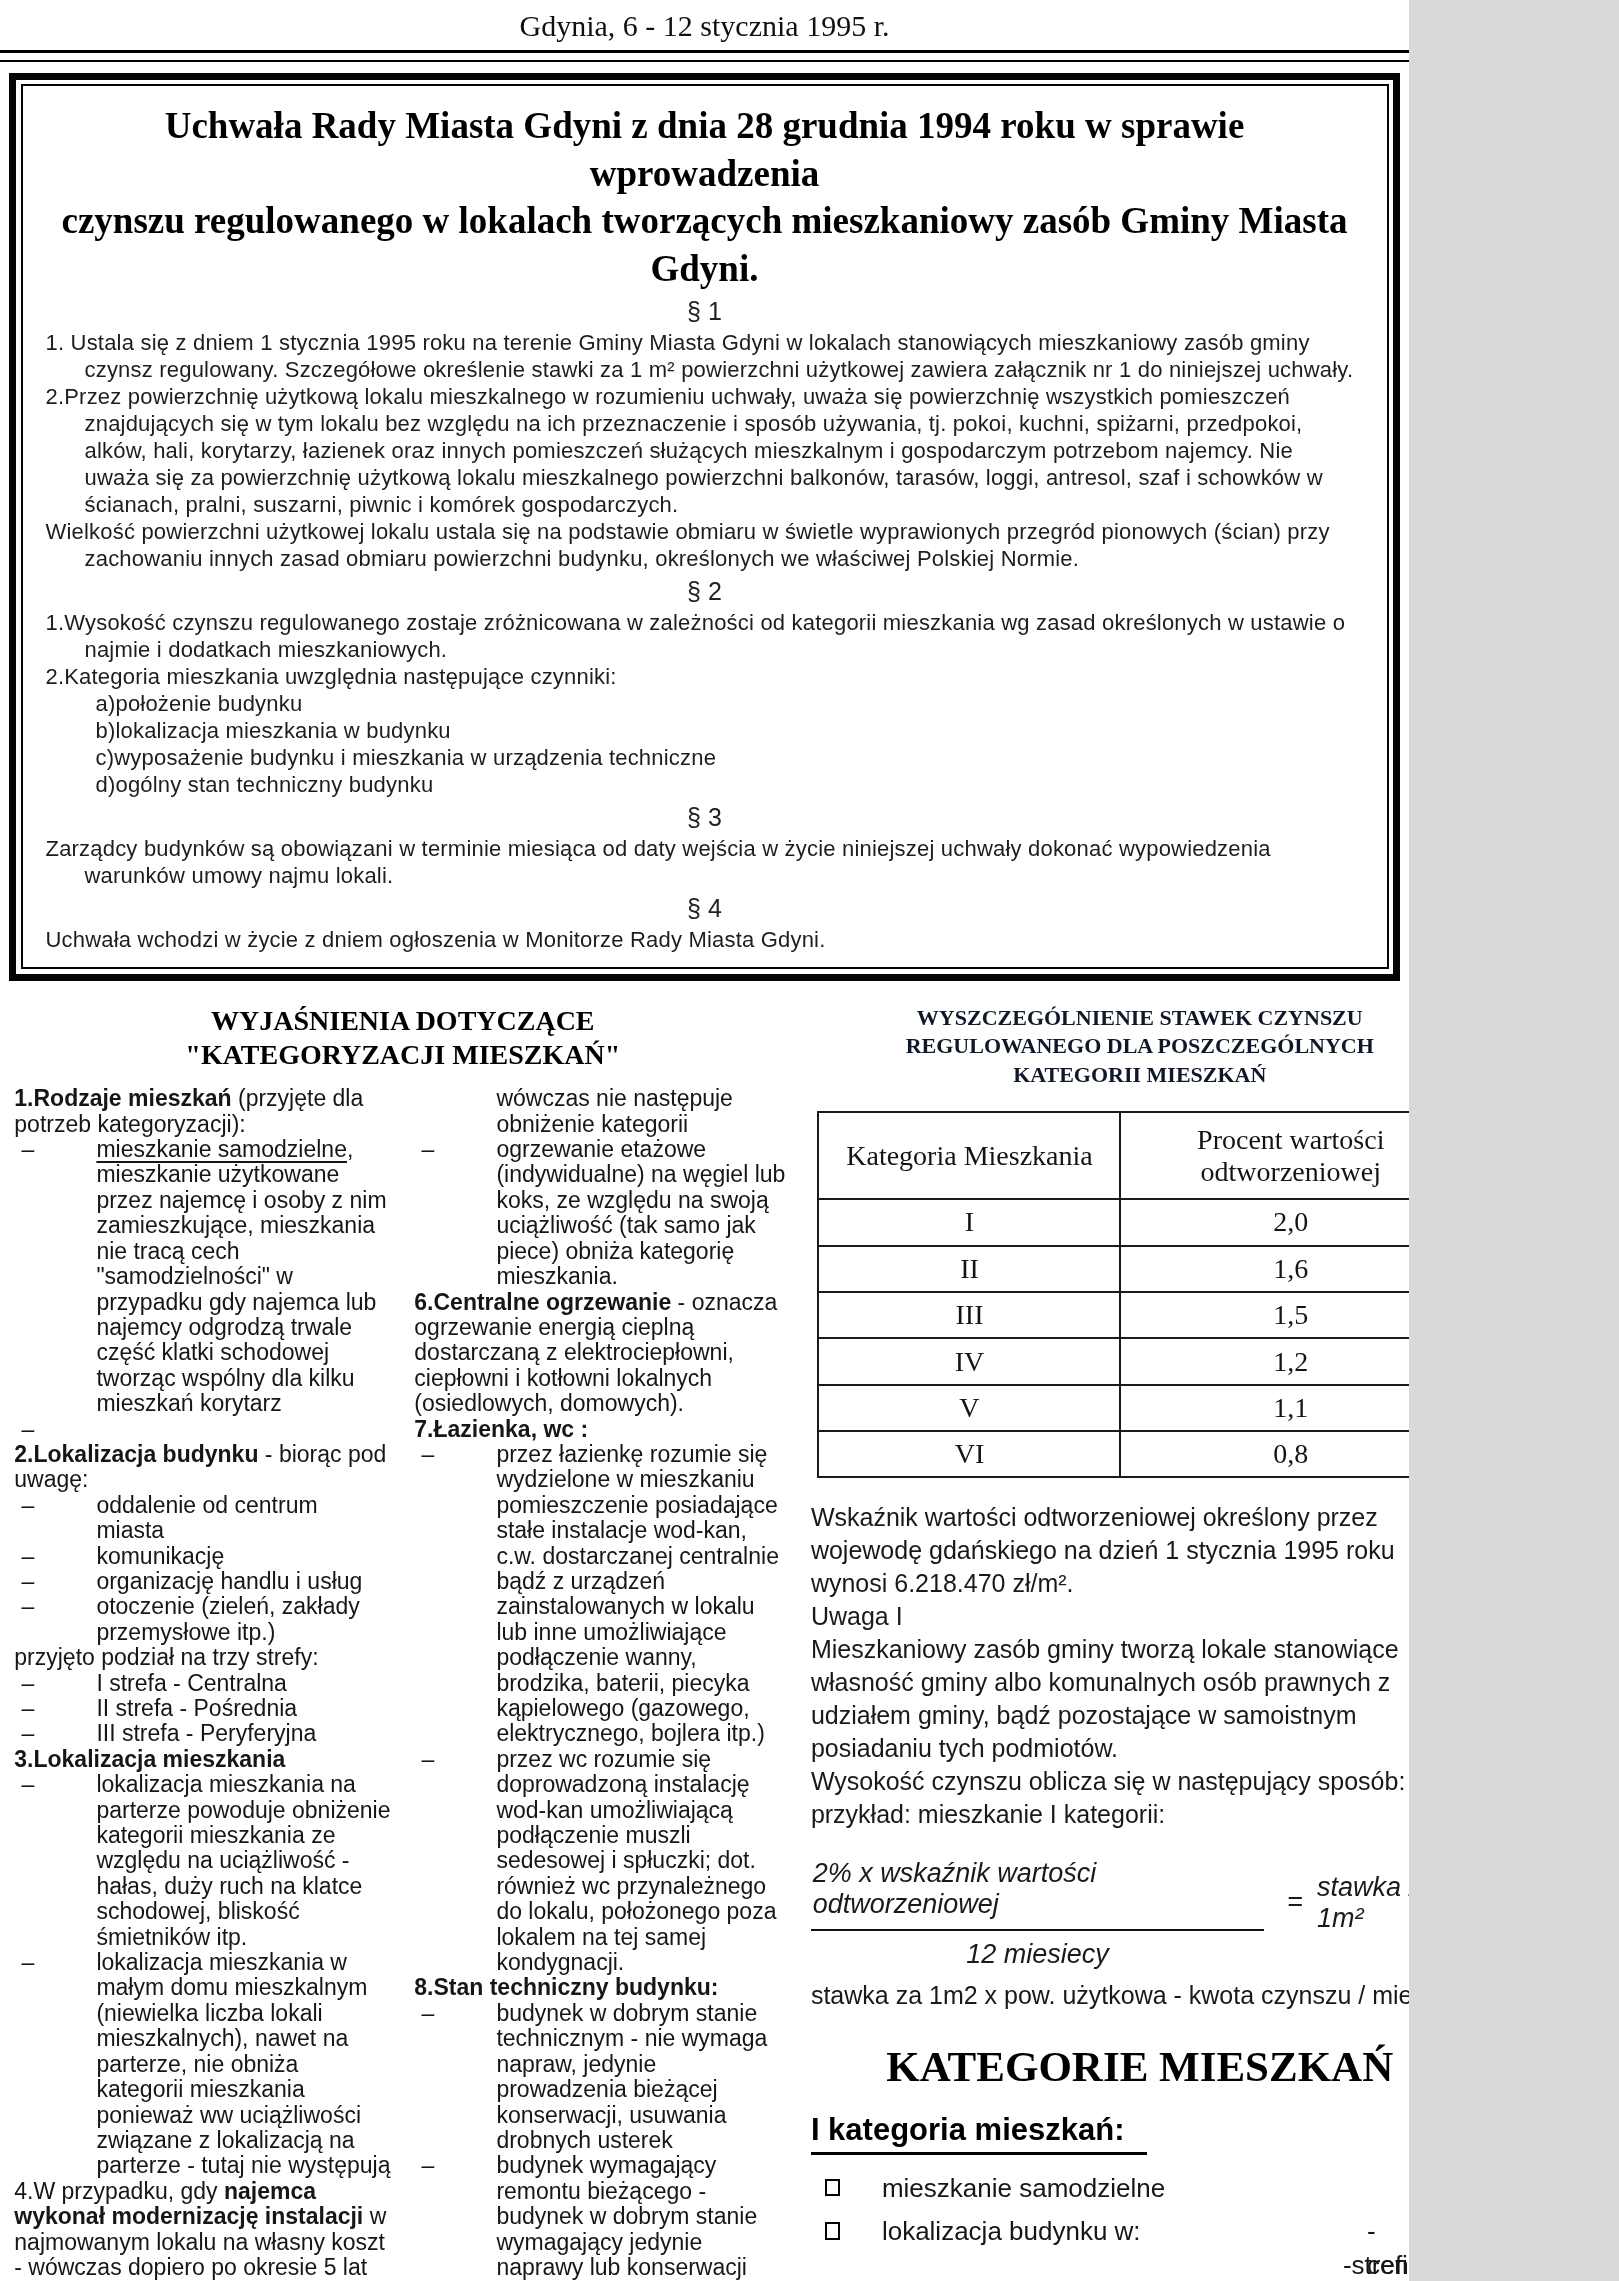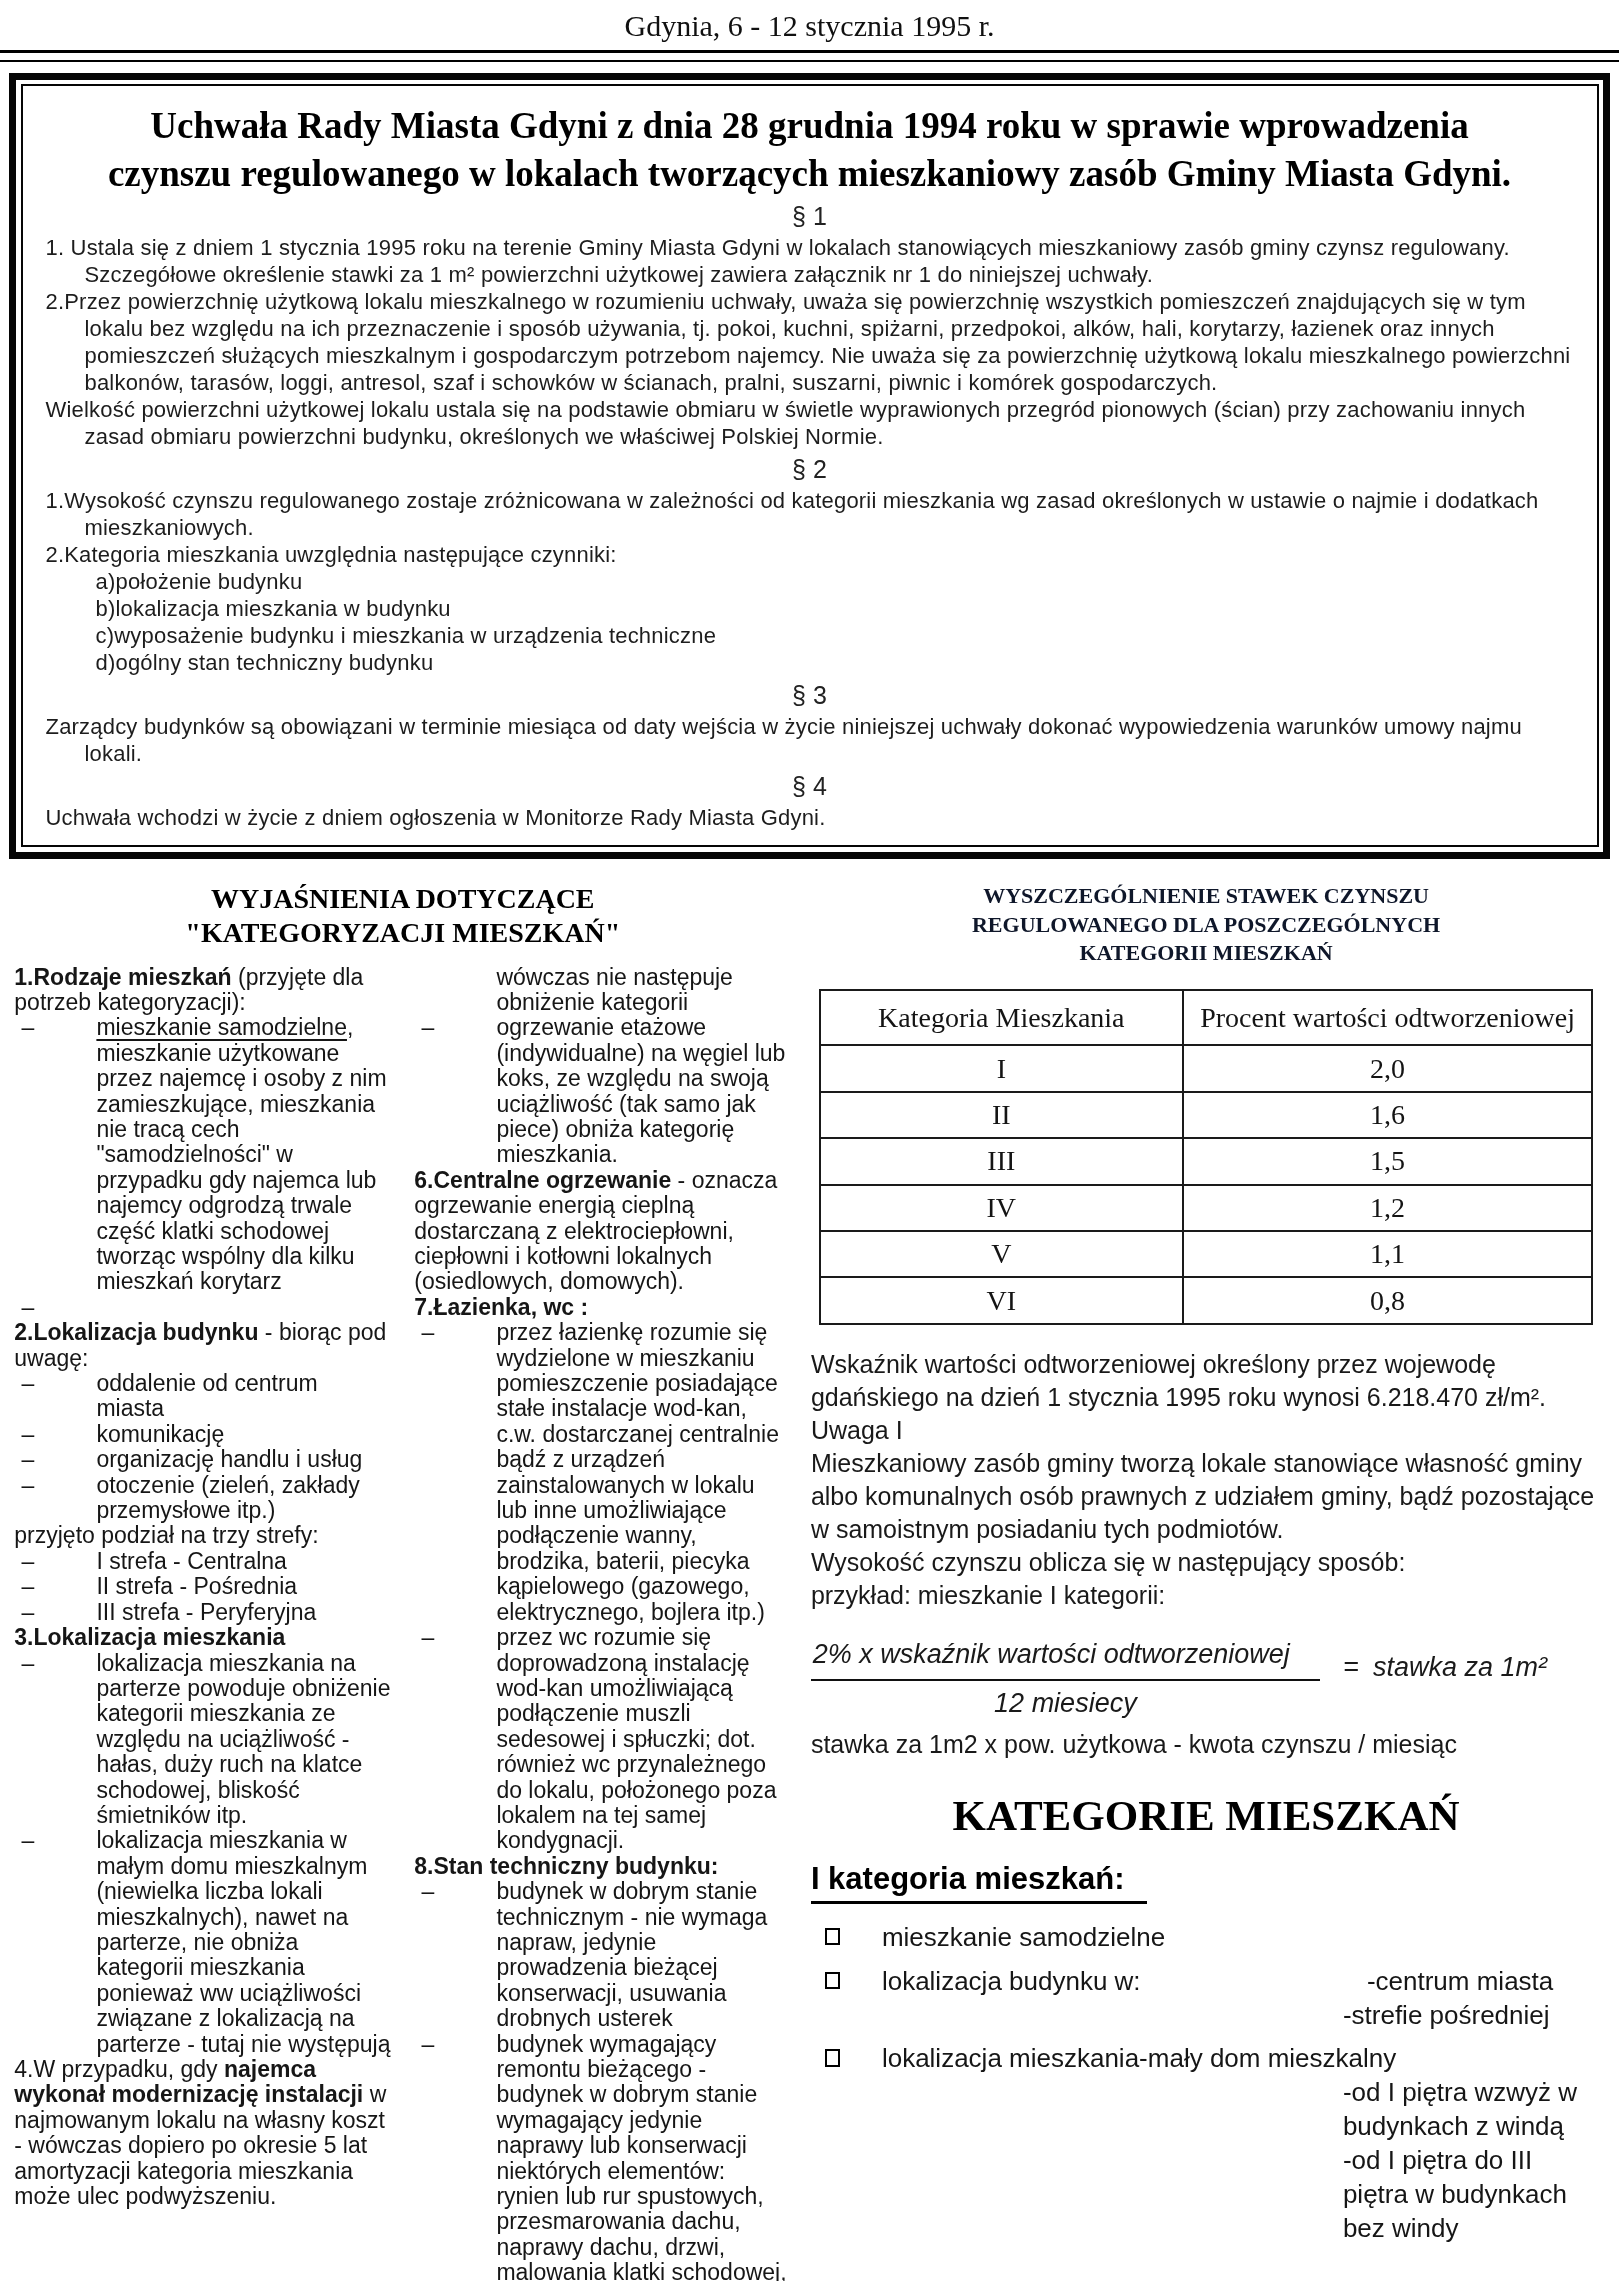--- a/index.html
+++ b/index.html
@@ -1,16 +1,16 @@
 <!DOCTYPE html>
 <html lang="pl" style="font-size:14.3px"><head>
 <meta charset="utf-8">
 <style>
   html,body{margin:0;padding:0;background:#d9d9d9;}
-  .page{position:relative;width:1619px;height:2281px;background:#ffffff;overflow:hidden;
+  .page{position:relative;width:1409px;height:2281px;background:#ffffff;overflow:hidden;
         font-family:"Liberation Sans",sans-serif;color:#141414;}
   
   .masthead{padding-top:9px;text-align:center;font-family:"Liberation Serif",serif;
             font-size:30px;color:#101010;}
   .toprule{margin-top:7.1px;height:7.1px;border-top:3.6px solid #000;border-bottom:2.7px solid #000;}
   
   .resbox-outer{margin:10.7px 9px 0 9px;border:7.1px solid #050505;padding:4.5px;}
   .resbox-inner{border:2.7px solid #050505;padding:9px 23px 14.3px 23px;}
   .res-title{margin:7.1px auto 5.3px auto;text-align:center;font-family:"Liberation Serif",serif;
              font-weight:700;font-size:37px;line-height:1.28;color:#000;}

